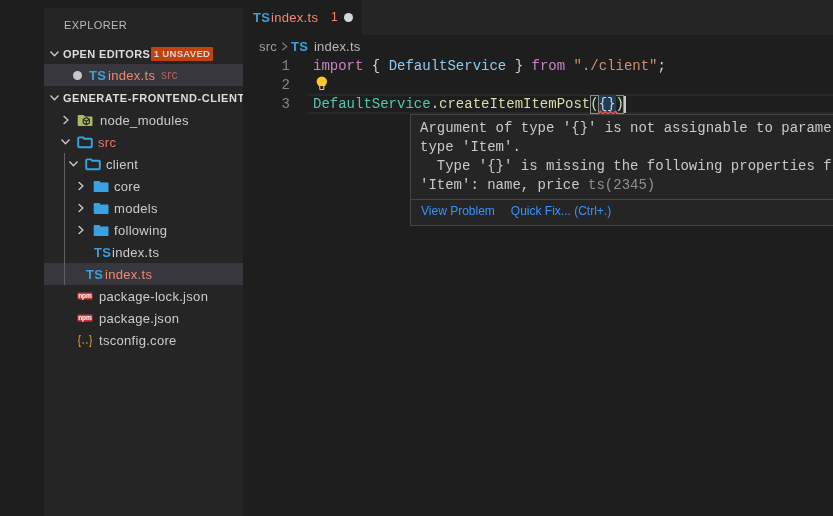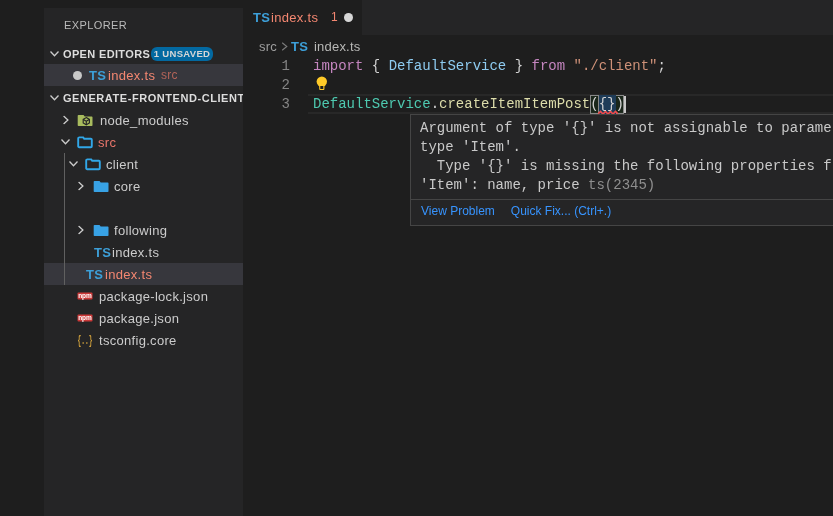--- a/index.html
+++ b/index.html
@@ -35,21 +35,21 @@
     <circle cx="2" cy="2" r="1.5" fill="#c5c5c5"></circle>
       <circle cx="7" cy="2" r="1.5" fill="#c5c5c5"></circle>
       <circle cx="12" cy="2" r="1.5" fill="#c5c5c5"></circle>
   </svg>
 
   <div class="row" style="top:35px;">
     <svg class="chev" style="left:6px;" width="9" height="6" viewBox="0 0 9 6">
         <polyline points="0.5,0.5 4.5,4.8 8.5,0.5" fill="none" stroke="#cccccc" stroke-width="1.3"></polyline>
       </svg>
     <div class="label" style="left:19px; font-size:11px; font-weight:bold; color:#dddddd; letter-spacing:0.35px;">OPEN EDITORS</div>
-    <div class="label" style="left:107px; width:62px; height:14px; background:#0369a1; border-radius:6px; font-size:9.5px; font-weight:bold; color:#d6d6d6; text-align:center; line-height:14px; letter-spacing:0.3px;">1 UNSAVED</div>
+    <div class="label" style="left:107px; width:62px; height:14px; background:#c2410c; border-radius:1px; font-size:9.5px; font-weight:bold; color:#d6d6d6; text-align:center; line-height:14px; letter-spacing:0.3px;">1 UNSAVED</div>
   </div>
 
   <div class="row sel" style="top:56px;">
     <div class="badge-dot" style="left:29px; top:7px; width:9px; height:9px; background:#c8c8c8;"></div>
     <div class="label ts-icon" style="left:45px;">TS</div>
     <div class="label err" style="left:64px;">index.ts</div>
     <div class="label" style="left:117px; font-size:12px; color:#b36459;">src</div>
     <div class="label err" style="left:222px; font-weight:bold; font-size:12px;">1</div>
   </div>
 
@@ -96,20 +96,29 @@
   <div class="row" style="top:145px;">
     <svg class="chev" style="left:25px;" width="9" height="6" viewBox="0 0 9 6">
         <polyline points="0.5,0.5 4.5,4.8 8.5,0.5" fill="none" stroke="#cccccc" stroke-width="1.3"></polyline>
       </svg>
     <svg class="icon16" style="left:41px;" viewBox="0 0 16 16">
         <path d="M2 3.4 h4.2 l1 1.4 h6.6 a1 1 0 0 1 1 1 v6.4 a1 1 0 0 1-1 1 h-11.6 a1 1 0 0 1-1-1 v-7.8 a1 1 0 0 1 1-1z" fill="none" stroke="#31a7e8" stroke-width="1.9"></path>
       </svg>
     <div class="label" style="left:62px;">client</div>
   </div>
 
+  <div class="row" style="top:189px;">
+    <svg class="chev" style="left:34px;" width="6" height="9" viewBox="0 0 6 9">
+        <polyline points="0.6,0.5 4.9,4.5 0.6,8.5" fill="none" stroke="#cccccc" stroke-width="1.3"></polyline>
+      </svg>
+    <svg class="icon16" style="left:49px;" viewBox="0 0 16 16">
+        <path d="M1.5 3 h5 l1.2 1.5 h7 a0.8 0.8 0 0 1 0.8 0.8 v8 a0.8 0.8 0 0 1-0.8 0.8 h-13.2 a0.8 0.8 0 0 1-0.8-0.8 v-9.5 a0.8 0.8 0 0 1 0.8-0.8z" fill="#38a2e5"></path>
+      </svg>
+    <div class="label" style="left:70px;">models</div>
+  </div>
 
   <div class="row" style="top:211px;">
     <svg class="chev" style="left:34px;" width="6" height="9" viewBox="0 0 6 9">
         <polyline points="0.6,0.5 4.9,4.5 0.6,8.5" fill="none" stroke="#cccccc" stroke-width="1.3"></polyline>
       </svg>
     <svg class="icon16" style="left:49px;" viewBox="0 0 16 16">
         <path d="M1.5 3 h5 l1.2 1.5 h7 a0.8 0.8 0 0 1 0.8 0.8 v8 a0.8 0.8 0 0 1-0.8 0.8 h-13.2 a0.8 0.8 0 0 1-0.8-0.8 v-9.5 a0.8 0.8 0 0 1 0.8-0.8z" fill="#38a2e5"></path>
       </svg>
     <div class="label" style="left:70px;">following</div>
   </div>

